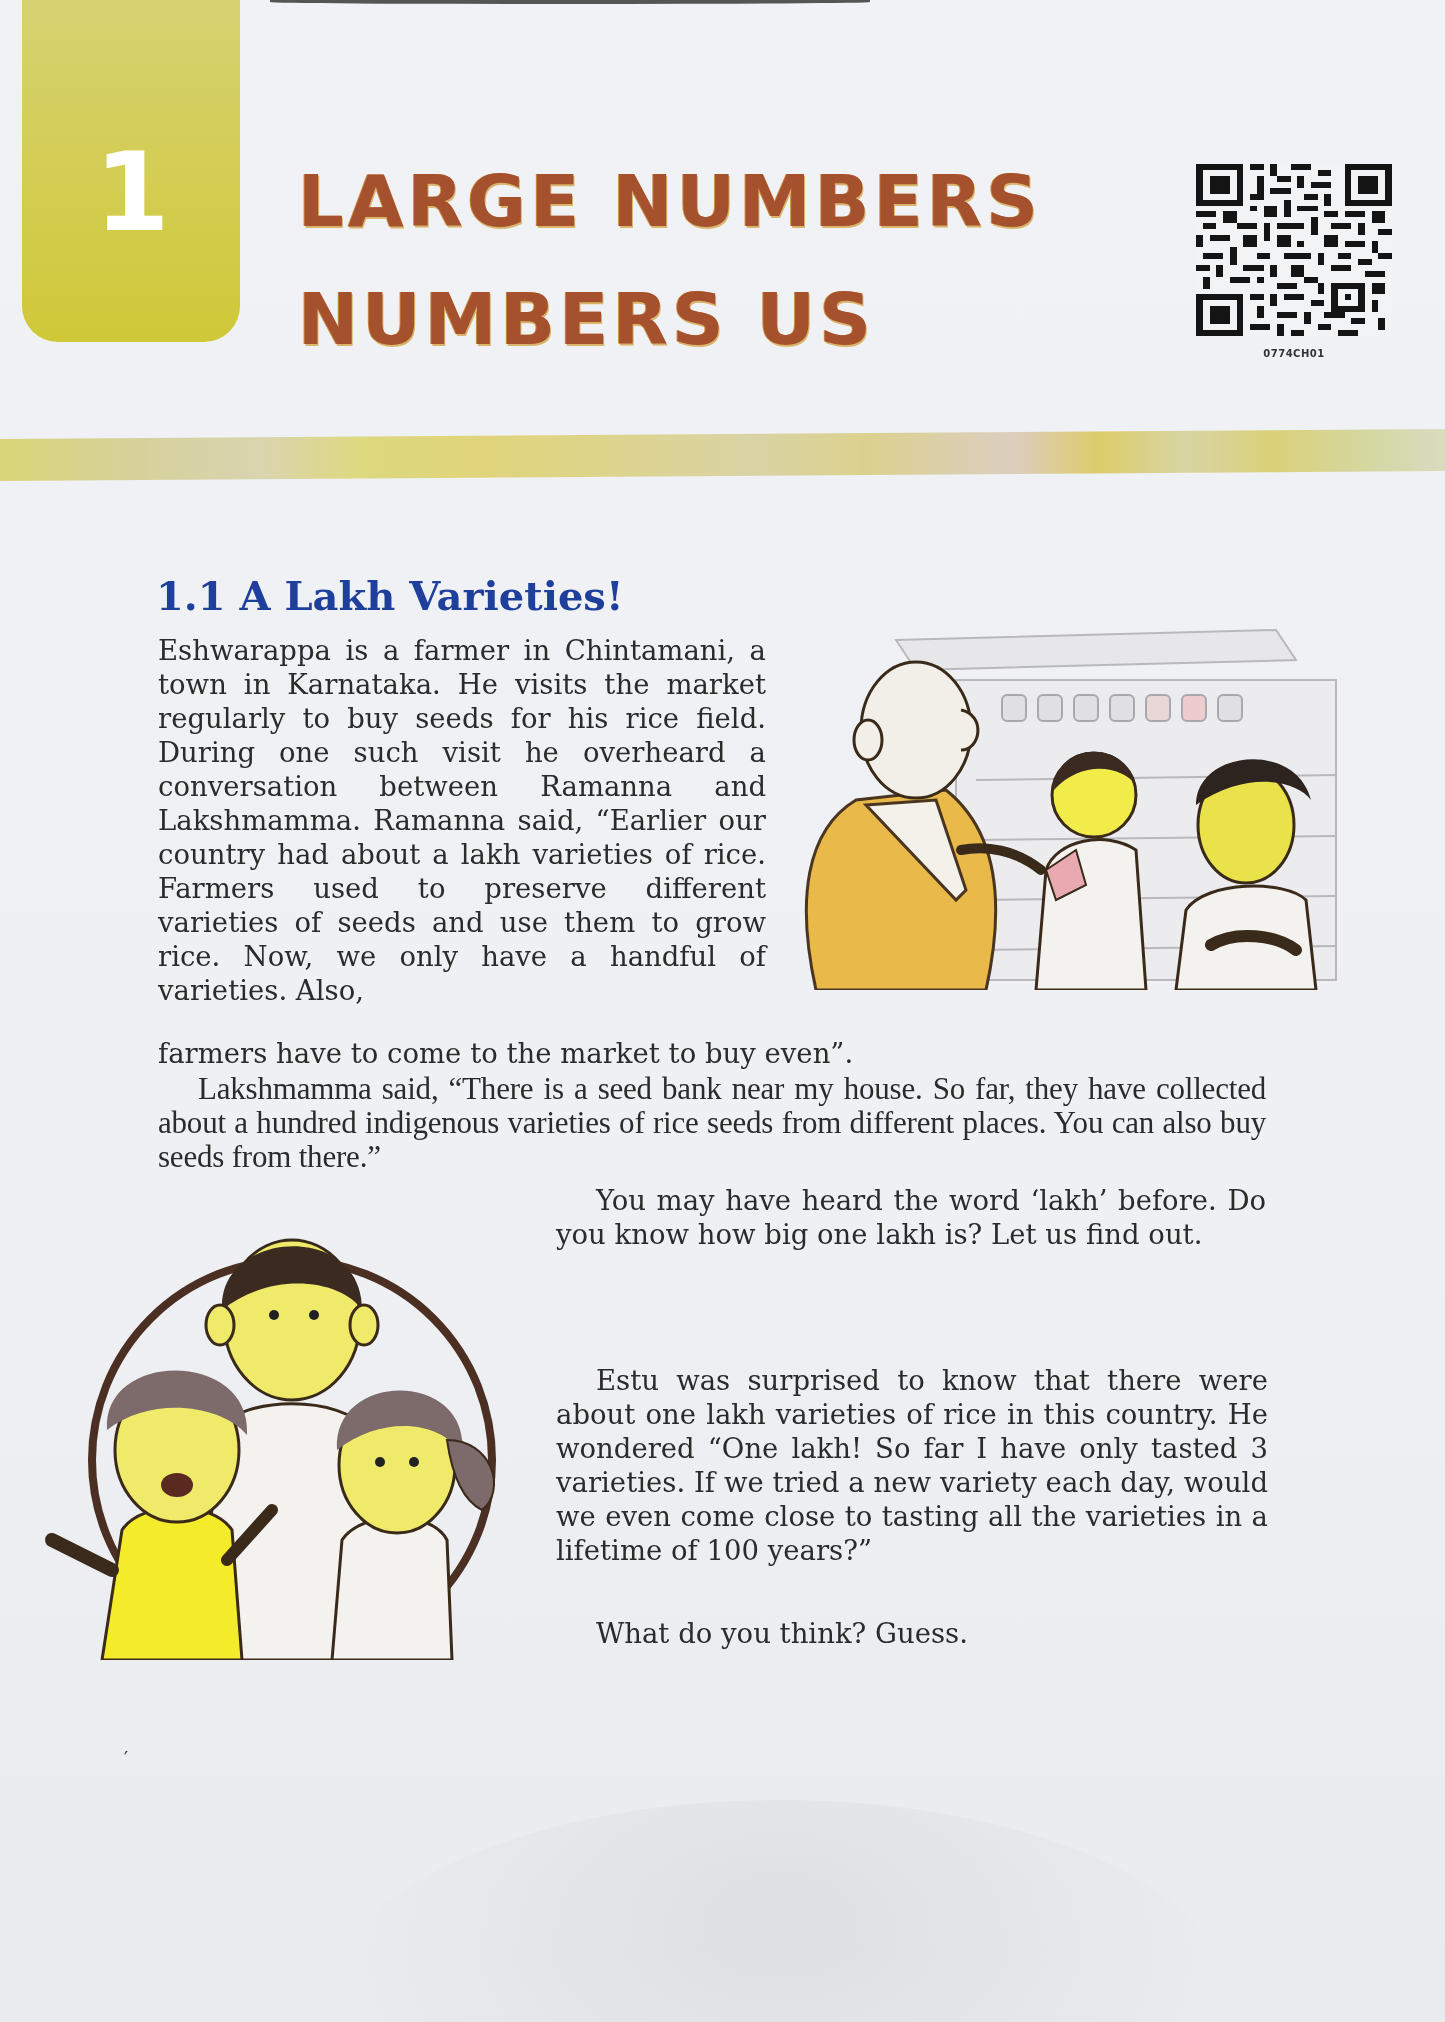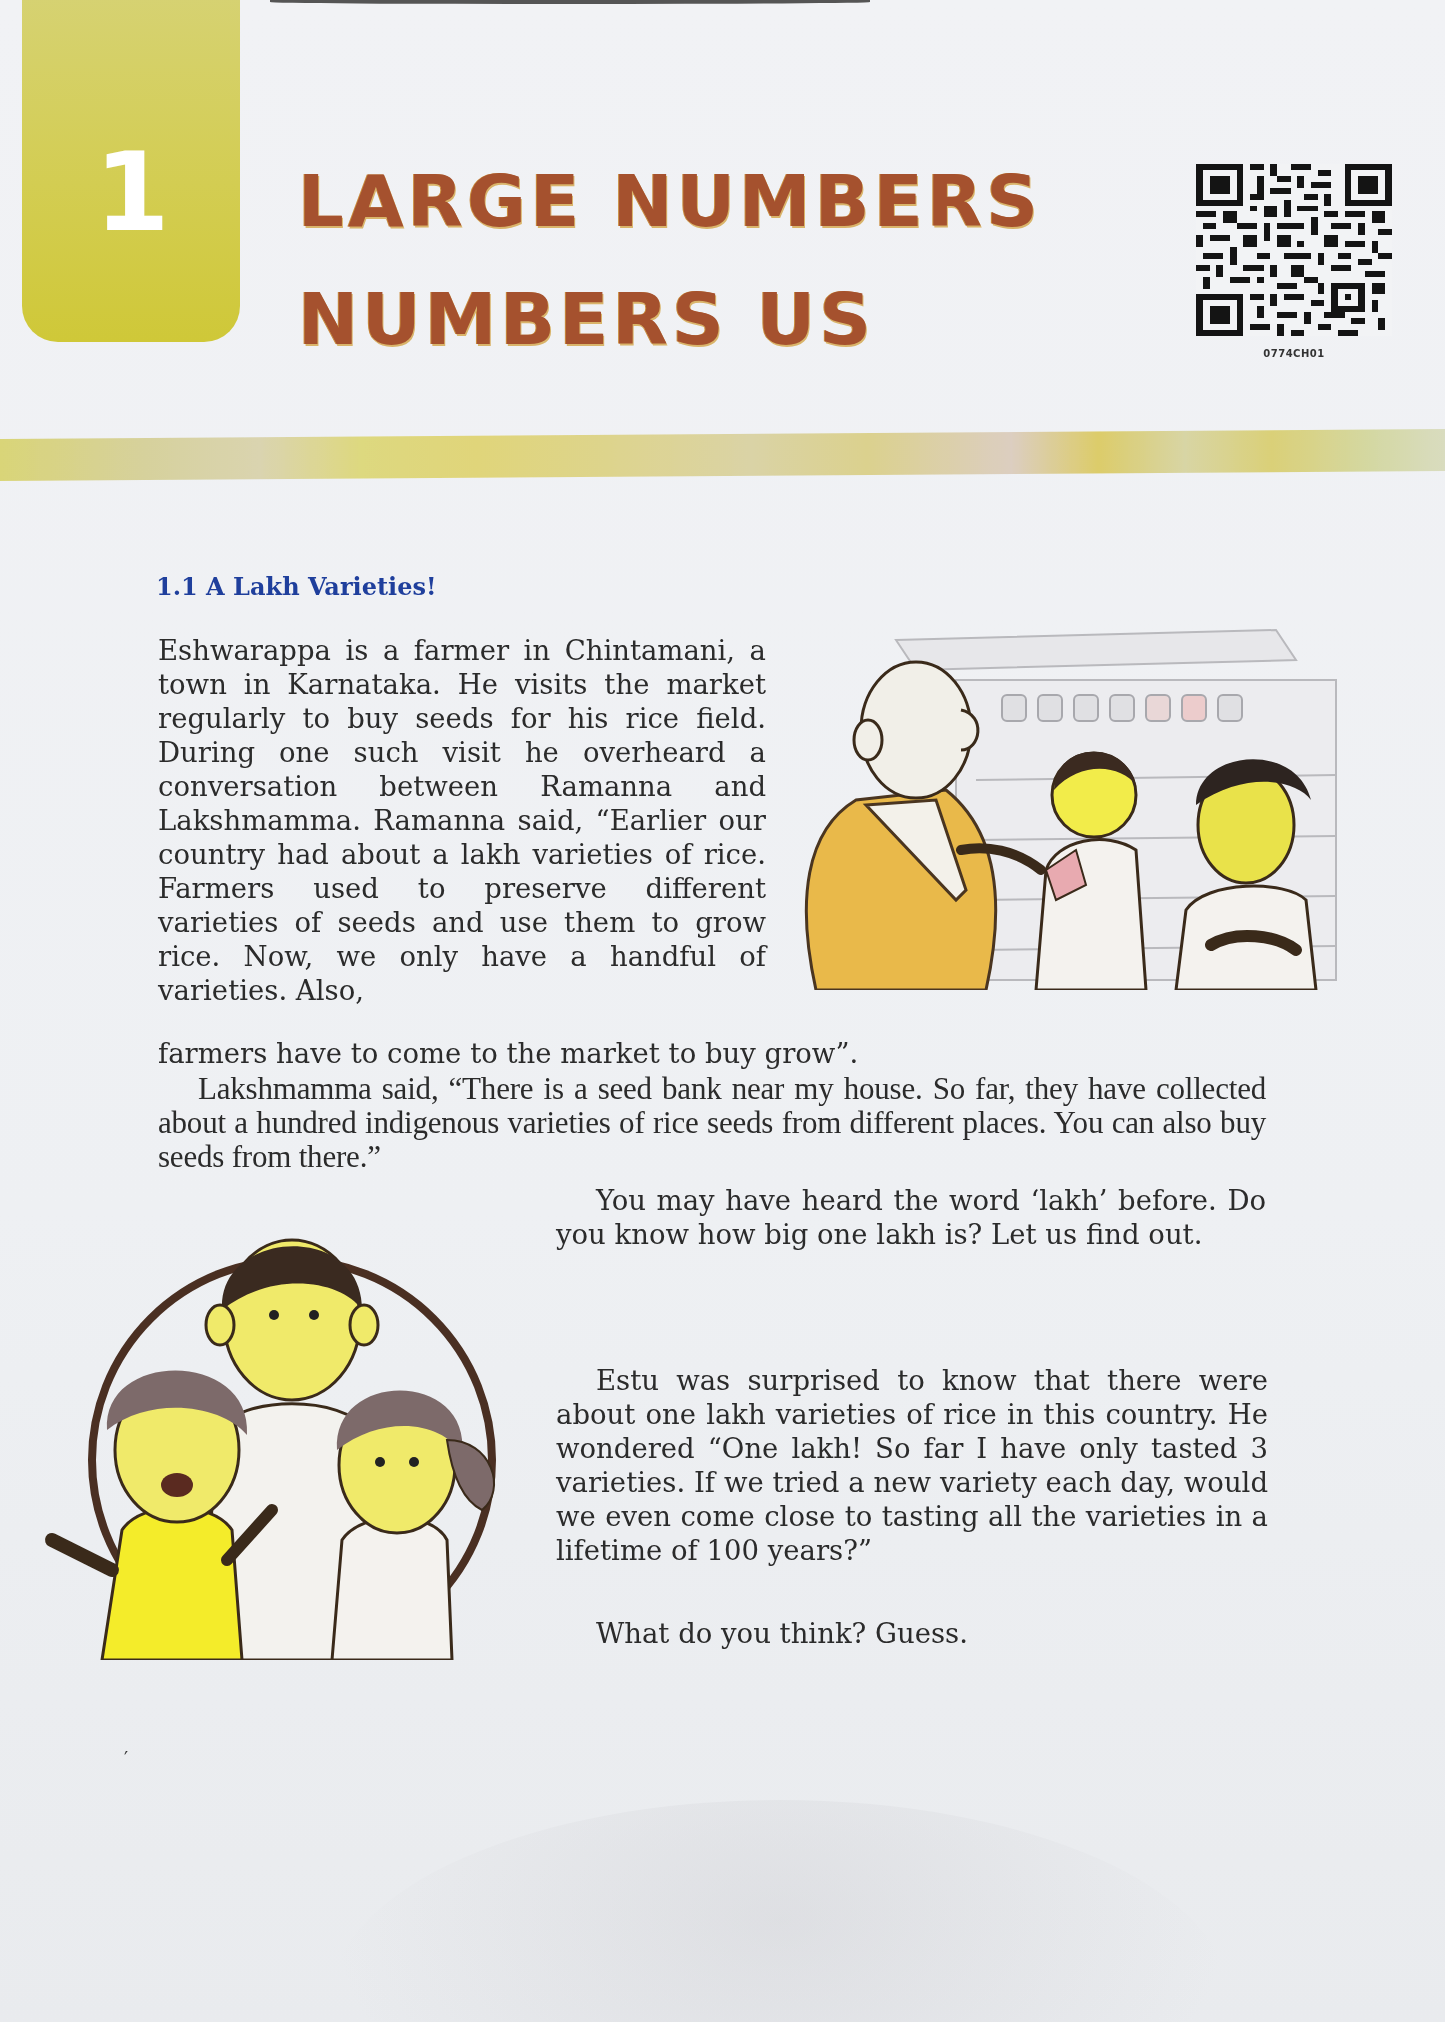--- a/index.html
+++ b/index.html
@@ -103,21 +103,21 @@
       opacity: 0.95;
       filter: saturate(1.1);
     }
 
     
     .section-heading {
       position: absolute;
       left: 156px; top: 572px;
       font-family: "DejaVu Serif", serif;
       font-weight: bold;
-      font-size: 24px;
+      font-size: 40px;
       color: #1f3f9c;
       letter-spacing: 0;
     }
 
     
     .para {
       position: absolute;
       font-family: "DejaVu Serif", serif;
       font-size: 27.5px;
       line-height: 34px;
@@ -299,21 +299,21 @@
       </g>
     </svg>
   </div>
   <div class="qr-label">0774CH01</div>
 
   <div class="divider-band"></div>
 
   <h2 class="section-heading" style="margin:0;">1.1 A Lakh Varieties!</h2>
 
   <p class="para p1">Eshwarappa is a farmer in Chintamani, a town in Karnataka. He visits the market regularly to buy seeds for his rice field. During one such visit he overheard a conversation between Ramanna and Lakshmamma. Ramanna said, “Earlier our country had about a lakh varieties of rice. Farmers used to preserve different varieties of seeds and use them to grow rice. Now, we only have a handful of varieties. Also,</p>
-  <p class="para p1-tail">farmers have to come to the market to buy grow”.</p>
+  <p class="para p1-tail">farmers have to come to the market to buy even”.</p>
 
   <svg class="illus-market" viewBox="0 0 580 390">
 
     <g stroke="#b9b9bd" stroke-width="2" fill="none">
       <path d="M120 40 L500 30 L520 60 L140 70 Z" fill="#e7e7ea"></path>
       <rect x="180" y="80" width="380" height="300" fill="#ececef"></rect>
       <line x1="200" y1="180" x2="560" y2="175"></line>
       <line x1="200" y1="240" x2="560" y2="236"></line>
       <line x1="200" y1="300" x2="560" y2="296"></line>
       <line x1="200" y1="350" x2="560" y2="346"></line>

